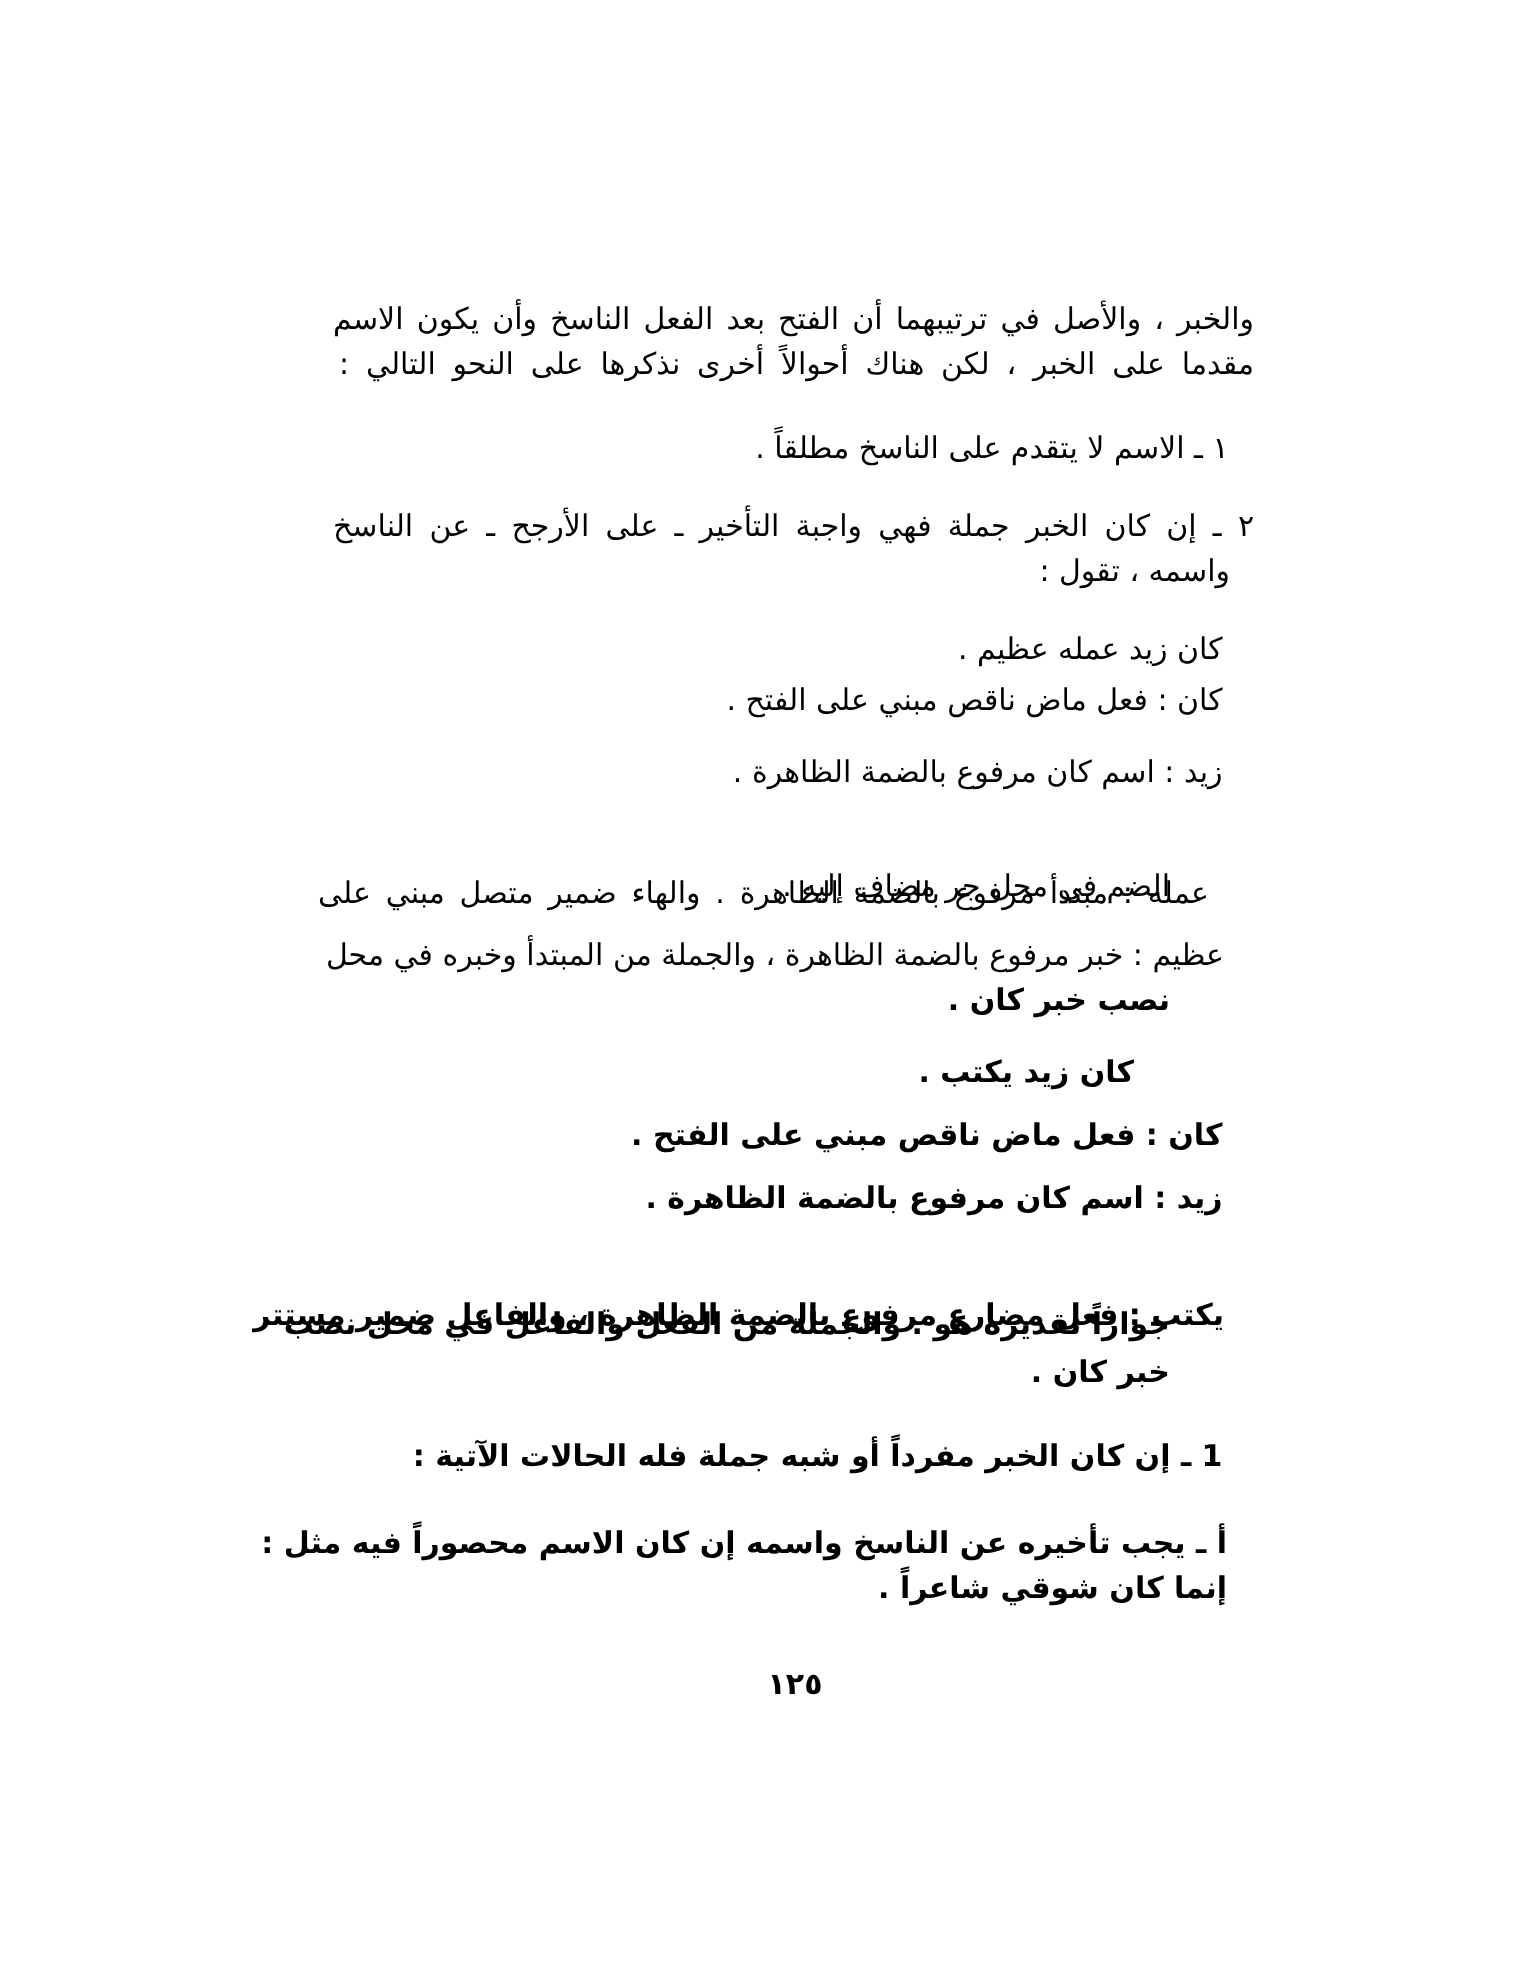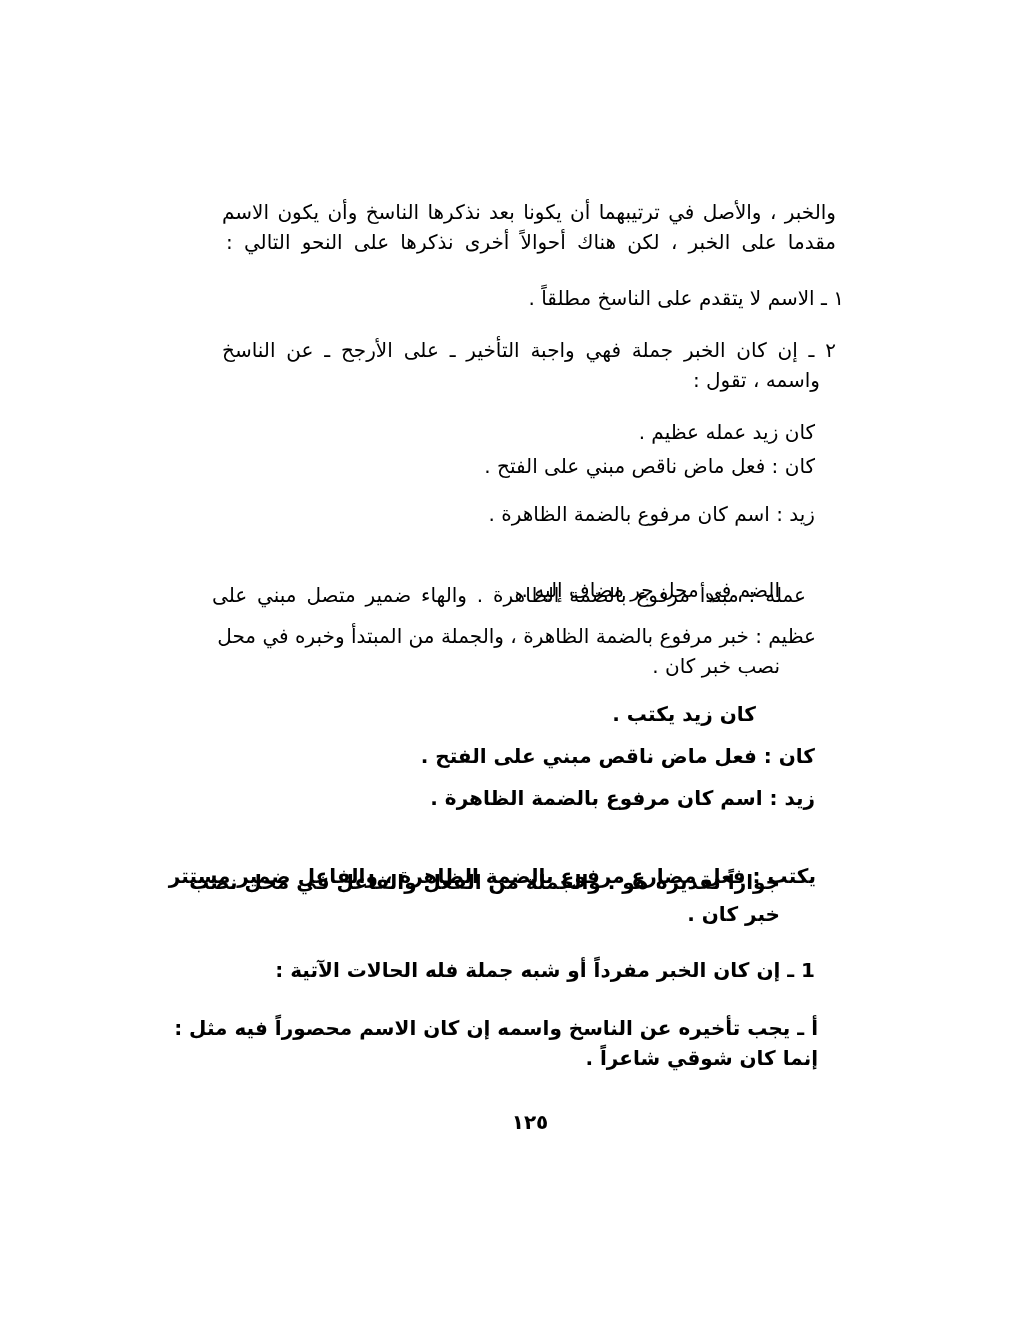--- a/index.html
+++ b/index.html
@@ -45,37 +45,37 @@
       font-size: 20px;
       font-weight: bold;
       line-height: 28px;
     }
   </style>
 </head>
 <body>
 
 <div class="page">
 
-  <div class="line full" style="top:198px; left:222px; width:614px;">والخبر ، والأصل في ترتيبهما أن يكونا بعد نذكرها الناسخ وأن يكون الاسم</div>
+  <div class="line full" style="top:198px; left:222px; width:614px;">والخبر ، والأصل في ترتيبهما أن الفتح بعد الفعل الناسخ وأن يكون الاسم</div>
   <div class="line full" style="top:228px; left:226px; width:610px;">مقدما على الخبر ، لكن هناك أحوالاً أخرى نذكرها على النحو التالي :</div>
 
-  <div class="line" style="top:284px; right:176px;">١ ـ الاسم لا يتقدم على الناسخ مطلقاً .</div>
+  <div class="line" style="top:284px; right:201px;">١ ـ الاسم لا يتقدم على الناسخ مطلقاً .</div>
 
   <div class="line full" style="top:336px; left:222px; width:614px;">٢ ـ إن كان الخبر جملة فهي واجبة التأخير ـ على الأرجح ـ عن الناسخ</div>
   <div class="line" style="top:366px; right:200px;">واسمه ، تقول :</div>
 
   <div class="line" style="top:418px; right:205px;">كان زيد عمله عظيم .</div>
   <div class="line" style="top:452px; right:205px;">كان : فعل ماض ناقص مبني على الفتح .</div>
   <div class="line" style="top:500px; right:205px;">زيد : اسم كان مرفوع بالضمة الظاهرة .</div>
 
   <div class="line full" style="top:546px; left:212px; width:594px;margin-top:35px;">عمله : مبتدأ مرفوع بالضمة الظاهرة . والهاء ضمير متصل مبني على</div>
   <div class="line" style="top:576px; right:240px;">الضم في محل جر مضاف إليه .</div>
 
   <div class="line full" style="top:622px; left:222px; width:594px;">عظيم : خبر مرفوع بالضمة الظاهرة ، والجملة من المبتدأ وخبره في محل</div>
-  <div class="line" style="top:652px; right:240px;">نصب خبر كان .</div>
+  <div class="line" style="top:652px; right:240px;font-weight:bold;">نصب خبر كان .</div>
 
   <div class="line bold" style="top:700px; right:264px;">كان زيد يكتب .</div>
   <div class="line bold" style="top:742px; right:205px;">كان : فعل ماض ناقص مبني على الفتح .</div>
   <div class="line bold" style="top:784px; right:205px;">زيد : اسم كان مرفوع بالضمة الظاهرة .</div>
 
   <div class="line full bold" style="top:834px; left:222px; width:594px;margin-top:28px;">يكتب : فعل مضارع مرفوع بالضمة الظاهرة ، والفاعل ضمير مستتر</div>
   <div class="line full bold" style="top:868px; left:220px; width:560px;">جوازاً تقديره هو . والجملة من الفعل والفاعل في محل نصب</div>
   <div class="line bold" style="top:900px; right:240px;">خبر كان .</div>
 
   <div class="line bold" style="top:956px; right:205px;">1 ـ إن كان الخبر مفرداً أو شبه جملة فله الحالات الآتية :</div>

